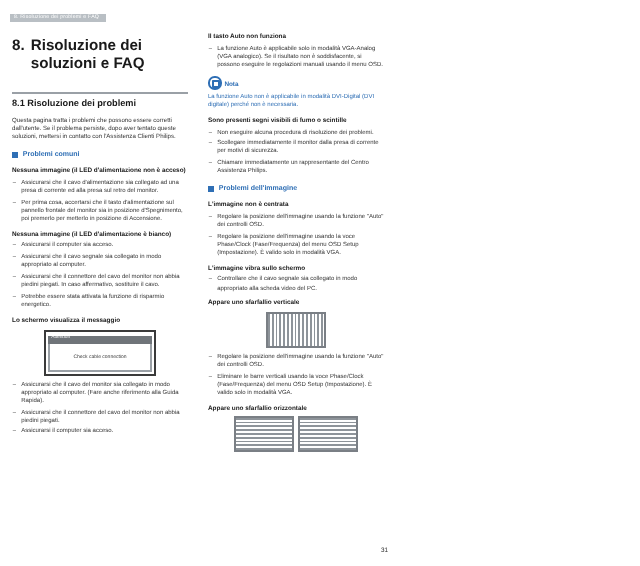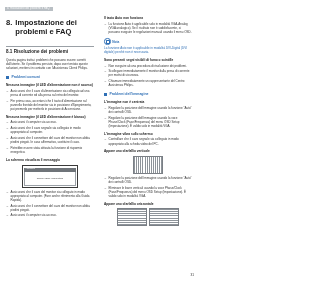--- a/index.html
+++ b/index.html
@@ -110,21 +110,21 @@
 <body>
 
 <div class="page">
 
   <div class="header-tab">8. Risoluzione dei problemi e FAQ</div>
 
   <div class="col col-left">
 
     <div class="chap">
       <span class="chap-num">8.</span>
-      <span class="chap-title">Impostazione dei problemi e FAQ</span>
+      <span class="chap-title">Risoluzione dei soluzioni e FAQ</span>
     </div>
 
     <div class="sec">
       <div class="sec-head">8.1 Risoluzione dei problemi</div>
       <p class="body">Questa pagina tratta i problemi che possono essere corretti dall'utente. Se il problema persiste, dopo aver tentato queste soluzioni, mettersi in contatto con l'Assistenza Clienti Philips.</p>
     </div>
 
     <div class="bluehead">
       <span class="bluesq"></span>
       <span class="bluetxt">Problemi comuni</span>

